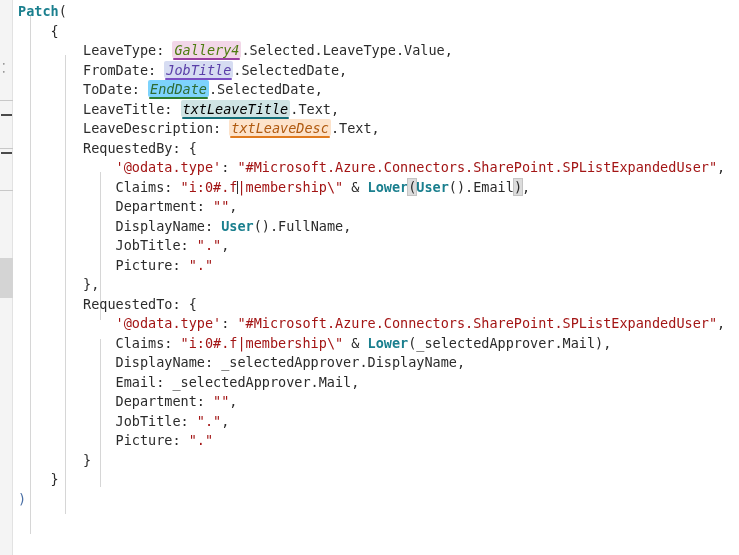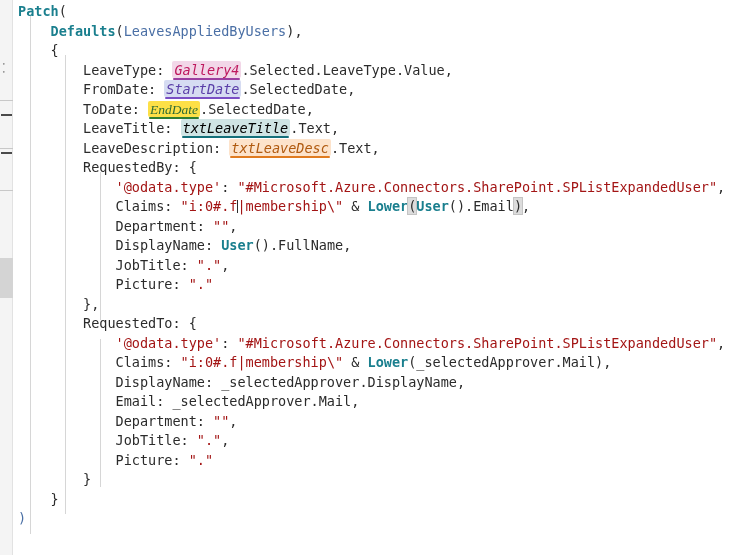--- a/index.html
+++ b/index.html
@@ -153,25 +153,24 @@
 
   <div id="code-surface">
     <div id="indent-guides-layer">
         <div class="indent-guide" style="left: 17px; top: 16px; height: 518px;"></div>
         <div class="indent-guide" style="left: 52px; top: 55px; height: 459px;"></div>
         <div class="indent-guide" style="left: 87px; top: 172px; height: 148px;"></div>
         <div class="indent-guide" style="left: 87px; top: 339px; height: 148px;"></div>
       </div>
     <div id="code-lines">
         <div class="code-line" style="padding-left: 5px;"><span class="t-fn">Patch</span><span class="t-punct">(</span></div>
-        <div class="code-line" style="padding-left: 37.52px;"><span class="t-fn">Defaults</span><span class="t-punct">(</span><span class="t-ident">LeavesAppliedByUsers</span><span class="t-punct">),</span></div>
         <div class="code-line" style="padding-left: 37.52px;"><span class="t-punct">{</span></div>
-        <div class="code-line" style="padding-left: 70.04px;"><span class="t-plain">LeaveType: </span><span class="ctrl" style="background: rgb(242, 215, 232); color: rgb(155, 63, 160);"><span style="color: #be185d;">Gallery4</span></span><span class="t-plain">.Selected.LeaveType.Value,</span></div>
-        <div class="code-line" style="padding-left: 70.04px;"><span class="t-plain">FromDate: </span><span class="ctrl" style="background: rgb(214, 220, 242); color: rgb(122, 79, 196);"><span style="color: rgb(90, 63, 168);">StartDate</span></span><span class="t-plain">.SelectedDate,</span></div>
-        <div class="code-line" style="padding-left: 70.04px;"><span class="t-plain">ToDate: </span><span class="ctrl" style="background: #fde047; color: rgb(47, 125, 50); font-family: Liberation Serif, serif;"><span style="color: rgb(47, 107, 51);">EndDate</span></span><span class="t-plain">.SelectedDate,</span></div>
+        <div class="code-line" style="padding-left: 70.04px;"><span class="t-plain">LeaveType: </span><span class="ctrl" style="background: rgb(242, 215, 232); color: rgb(155, 63, 160);"><span style="color: #4d7c0f;">Gallery4</span></span><span class="t-plain">.Selected.LeaveType.Value,</span></div>
+        <div class="code-line" style="padding-left: 70.04px;"><span class="t-plain">FromDate: </span><span class="ctrl" style="background: rgb(214, 220, 242); color: rgb(122, 79, 196);"><span style="color: rgb(90, 63, 168);">JobTitle</span></span><span class="t-plain">.SelectedDate,</span></div>
+        <div class="code-line" style="padding-left: 70.04px;"><span class="t-plain">ToDate: </span><span class="ctrl" style="background: #7dd3fc; color: rgb(47, 125, 50);"><span style="color: rgb(47, 107, 51);">EndDate</span></span><span class="t-plain">.SelectedDate,</span></div>
         <div class="code-line" style="padding-left: 70.04px;"><span class="t-plain">LeaveTitle: </span><span class="ctrl" style="background: rgb(207, 228, 228); color: rgb(20, 112, 122);"><span style="color: #000000;">txtLeaveTitle</span></span><span class="t-plain">.Text,</span></div>
         <div class="code-line" style="padding-left: 70.04px;"><span class="t-plain">LeaveDescription: </span><span class="ctrl" style="background: rgb(253, 227, 203); color: rgb(224, 123, 32);"><span style="color: rgb(176, 90, 16);">txtLeaveDesc</span></span><span class="t-plain">.Text,</span></div>
         <div class="code-line" style="padding-left: 70.04px;"><span class="t-plain">RequestedBy: </span><span class="t-punct">{</span></div>
         <div class="code-line" style="padding-left: 102.56px;"><span class="t-string">'@odata.type'</span><span class="t-plain">: </span><span class="t-string">"#Microsoft.Azure.Connectors.SharePoint.SPListExpandedUser"</span><span class="t-plain">,</span></div>
         <div class="code-line" style="padding-left: 102.56px;"><span class="t-plain">Claims: </span><span class="t-string">"i:0#.f</span><span class="caret"></span><span class="t-string">|membership\"</span><span class="t-plain"> &amp; </span><span class="t-fn">Lower</span><span class="t-punct paren-match">(</span><span class="t-fn">User</span><span class="t-plain">().Email</span><span class="t-punct paren-match">)</span><span class="t-plain">,</span></div>
         <div class="code-line" style="padding-left: 102.56px;"><span class="t-plain">Department: </span><span class="t-string">""</span><span class="t-plain">,</span></div>
         <div class="code-line" style="padding-left: 102.56px;"><span class="t-plain">DisplayName: </span><span class="t-fn">User</span><span class="t-plain">().FullName,</span></div>
         <div class="code-line" style="padding-left: 102.56px;"><span class="t-plain">JobTitle: </span><span class="t-string">"."</span><span class="t-plain">,</span></div>
         <div class="code-line" style="padding-left: 102.56px;"><span class="t-plain">Picture: </span><span class="t-string">"."</span></div>
         <div class="code-line" style="padding-left: 70.04px;"><span class="t-punct">},</span></div>

